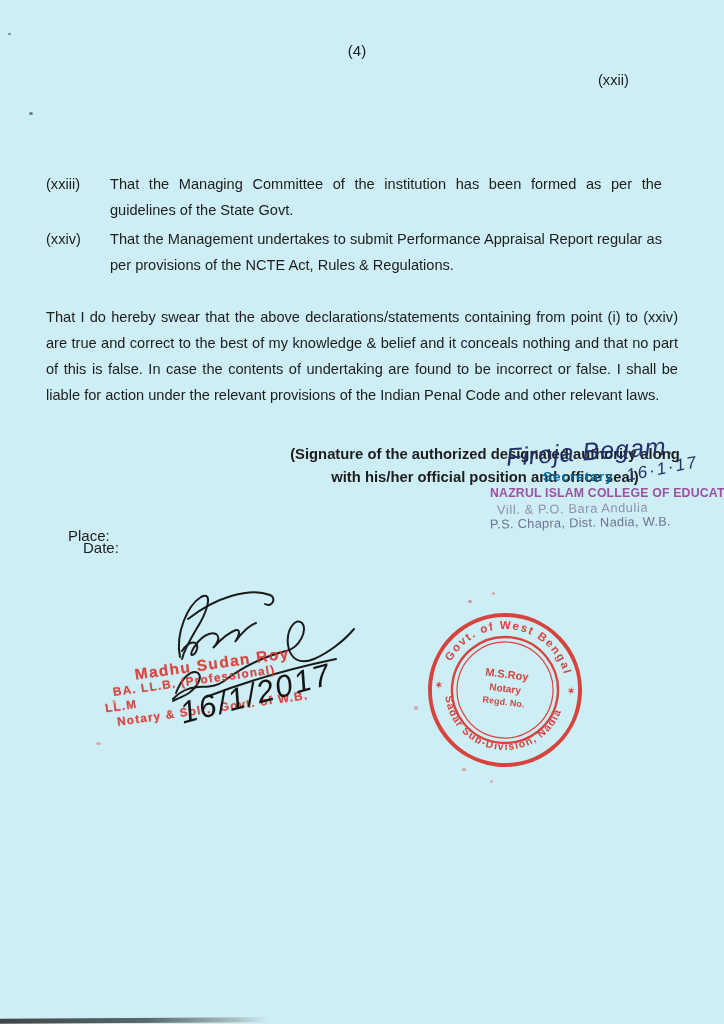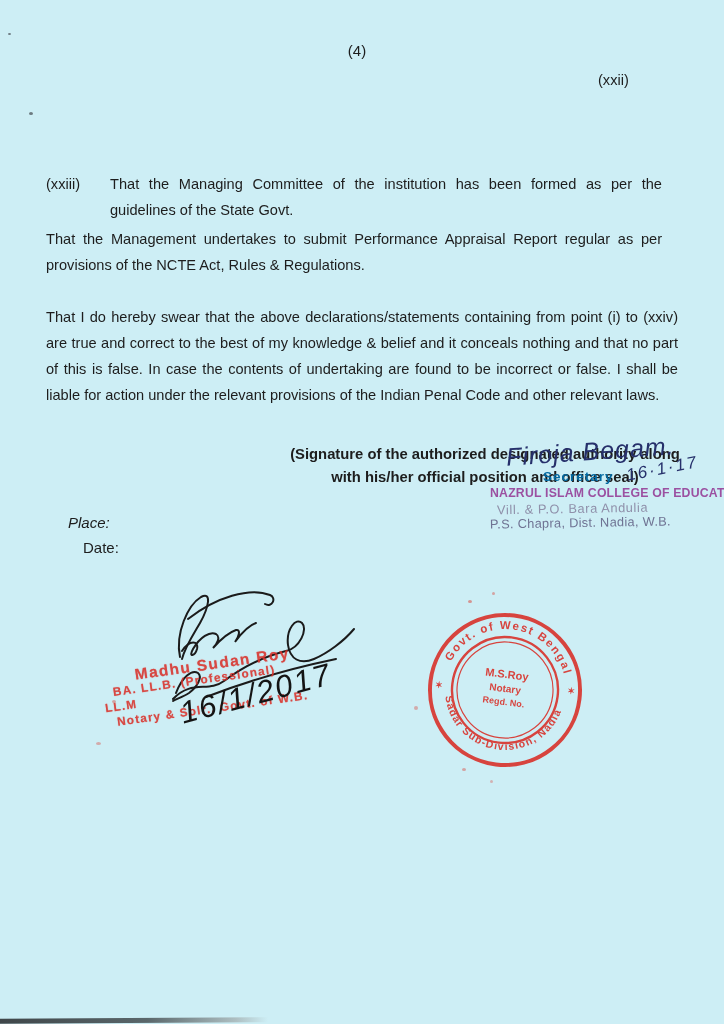--- a/index.html
+++ b/index.html
@@ -22,21 +22,21 @@
   .declaration{position:absolute;top:304px;left:46px;width:632px;font-size:14.6px;line-height:26px;text-align:justify;margin:0;}
   .sign-caption{position:absolute;top:427px;left:268px;width:402px;font-weight:bold;font-size:14.8px;line-height:23px;margin:16px;text-align:center;}
   .hand{font-style:italic;white-space:nowrap;}
   .hand-name{position:absolute;top:437px;left:506px;font-size:25px;letter-spacing:1px;color:#26306b;transform:rotate(-4deg);}
   .hand-date{position:absolute;top:459px;left:626px;font-size:17px;letter-spacing:2px;color:#26306b;transform:rotate(-11deg);}
   .stamp-secretary{position:absolute;top:469px;left:543px;font-size:13.5px;letter-spacing:1px;color:#0369a1;font-weight:bold;}
   .stamp-college{position:absolute;top:485px;left:490px;font-size:12.8px;font-weight:bold;color:#9b50a1;letter-spacing:.2px;white-space:nowrap;transform:scaleX(.96);transform-origin:left;}
   .stamp-addr1{position:absolute;top:501px;left:497px;font-size:12.8px;color:#8f90aa;letter-spacing:.6px;white-space:nowrap;transform:rotate(-1deg);}
   .stamp-addr2{position:absolute;top:515px;left:490px;font-size:12.8px;color:#6f7393;letter-spacing:.3px;white-space:nowrap;transform:rotate(-1deg);}
   .field-label{position:absolute;left:68px;font-size:15px;}
-  #label-place{top:514px;font-style:italic;}
+  #label-place{top:527px;}
   #label-date{top:539px;margin-left:15px;}
   .sig-svg{position:absolute;top:571px;left:158px;}
   .notary-stamp{
     position:absolute;top:672px;left:98px;width:272px;
     color:#d9322b;transform:rotate(-8deg);transform-origin:left top;
     opacity:.88;text-shadow:0 0 1px rgba(217,50,43,.65);
     line-height:15px;
   }
   .notary-stamp .n-name{font-size:15.5px;font-weight:bold;letter-spacing:1.4px;padding-left:36px;}
   .notary-stamp .n-line{font-size:11.8px;font-weight:bold;letter-spacing:1.2px;padding-left:12px;}
@@ -60,20 +60,21 @@
   <div class="clause" id="clause-xxii">
     <span class="label">(xxii)</span>
   </div>
 
   <div class="clause" id="clause-xxiii">
     <span class="label">(xxiii)</span>
     <p class="body">That the Managing Committee of the institution has been formed as per the guidelines of the State Govt.</p>
   </div>
 
   <div class="clause" id="clause-xxiv">
+    <span class="label">(xxiv)</span>
     <p class="body">That the Management undertakes to submit Performance Appraisal Report regular as per provisions of the NCTE Act, Rules &amp; Regulations.</p>
   </div>
 
   <p class="declaration">That I do hereby swear that the above declarations/statements containing from point (i) to (xxiv) are true and correct to the best of my knowledge &amp; belief and it conceals nothing and that no part of this is false. In case the contents of undertaking are found to be incorrect or false. I shall be liable for action under the relevant provisions of the Indian Penal Code and other relevant laws.</p>
 
   <p class="sign-caption">(Signature of the authorized designated authority along with his/her official position and office seal)</p>
 
   <div class="hand hand-name">Firoja Begam.</div>
   <div class="hand hand-date">16·1·17</div>
 

